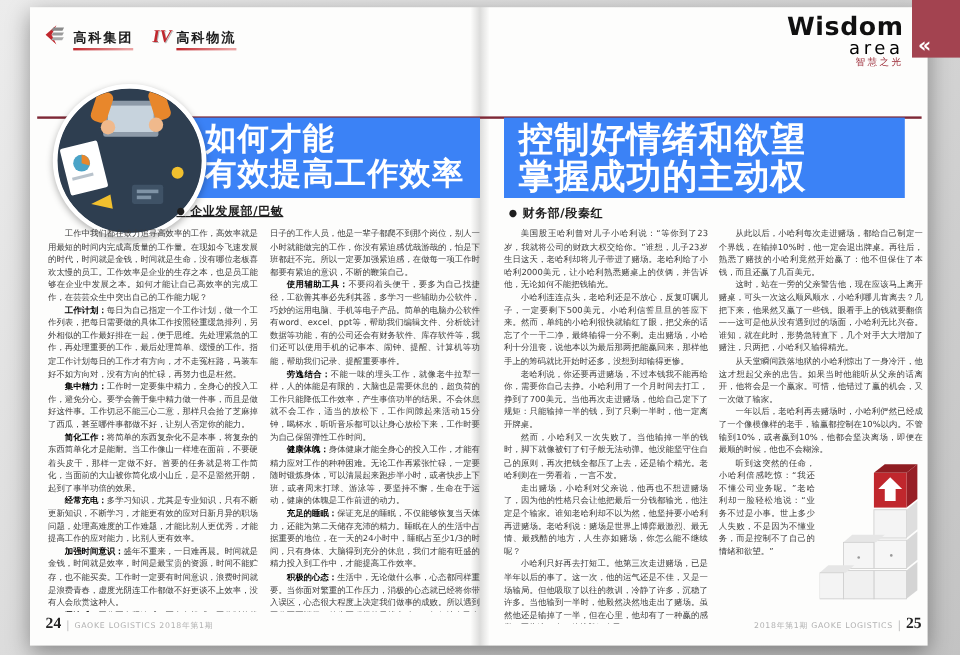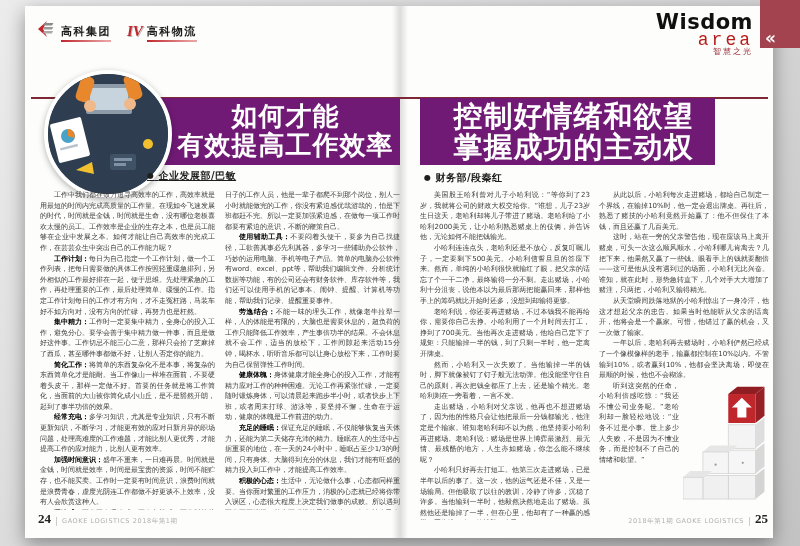--- a/index.html
+++ b/index.html
@@ -15,32 +15,32 @@
   
   .logos{position:absolute;left:12px;top:14px;display:flex;align-items:center;gap:16px;}
   .logo{display:flex;align-items:center;gap:4px;}
   .logo-text{font-size:11px;font-weight:bold;color:#1b1b1b;letter-spacing:1.5px;}
   .u-line{height:2px;margin-top:1px;background:linear-gradient(90deg,#c0272d,#e9a0a0 90%);}
   .logo2mark{font-family:"Liberation Serif",serif;font-style:italic;font-weight:bold;
     font-size:15px;color:#c0272d;text-shadow:1px 1px 0 #b9b9b9;line-height:14px;}
   
   .wisdom{position:absolute;top:12px;right:47px;text-align:right;}
   .wisdom .w{font-size:21px;font-weight:bold;color:#101010;line-height:21px;letter-spacing:.5px;}
-  .wisdom .a{font-size:18px;color:#b91c1c;letter-spacing:3px;line-height:14px;font-family:Liberation Mono, monospace;}
+  .wisdom .a{font-size:15px;color:#000000;letter-spacing:3px;line-height:14px;}
   .wisdom .c{font-size:8px;color:#a03540;letter-spacing:2px;line-height:10px;}
   .corner{position:absolute;top:0;right:0;width:40px;height:48px;background:#a34350;
     color:#fff;font-size:17px;font-weight:bold;display:flex;align-items:flex-end;
     padding:0 0 3px 5px;box-sizing:border-box;line-height:14px;}
   
   .rule{position:absolute;left:6px;top:91px;width:737px;height:2px;background:#7e2836;}
-  .banner{position:absolute;background:#701a75;color:#fff;font-weight:bold;box-sizing:border-box;text-align:center;}
+  .banner{position:absolute;background:#3b82f6;color:#fff;font-weight:bold;box-sizing:border-box;}
   .banner .t{display:block;white-space:nowrap;}
   .banner.lp{left:88px;top:92px;width:287px;height:67px;padding:4px 0 0 58px;
     font-size:26px;line-height:29px;letter-spacing:1px;}
-  .banner.rp{left:395px;top:92px;width:295px;height:67px;padding:3px 0 17px 12px;
+  .banner.rp{left:395px;top:92px;width:334px;height:67px;padding:3px 0 17px 12px;
     font-size:29px;line-height:31px;letter-spacing:1px;}
   .circle-ill{position:absolute;left:19px;top:64px;width:120px;height:120px;border-radius:50%;
     border:4px solid #fff;background:#2e3e50;overflow:hidden;box-shadow:0 2px 6px rgba(0,0,0,.3);}
   .byline{position:absolute;font-size:10px;font-weight:bold;color:#1e1e1e;letter-spacing:.5px;}
   .byline .dot{font-size:8px;vertical-align:1px;}
   .byline.lp{left:122px;top:163px;text-decoration:underline;}
   .byline.rp{left:399px;top:165px;}
   
   .cols{position:absolute;display:flex;}
   .cols.lp{left:15px;top:184px;width:360px;height:320px;gap:10px;}

